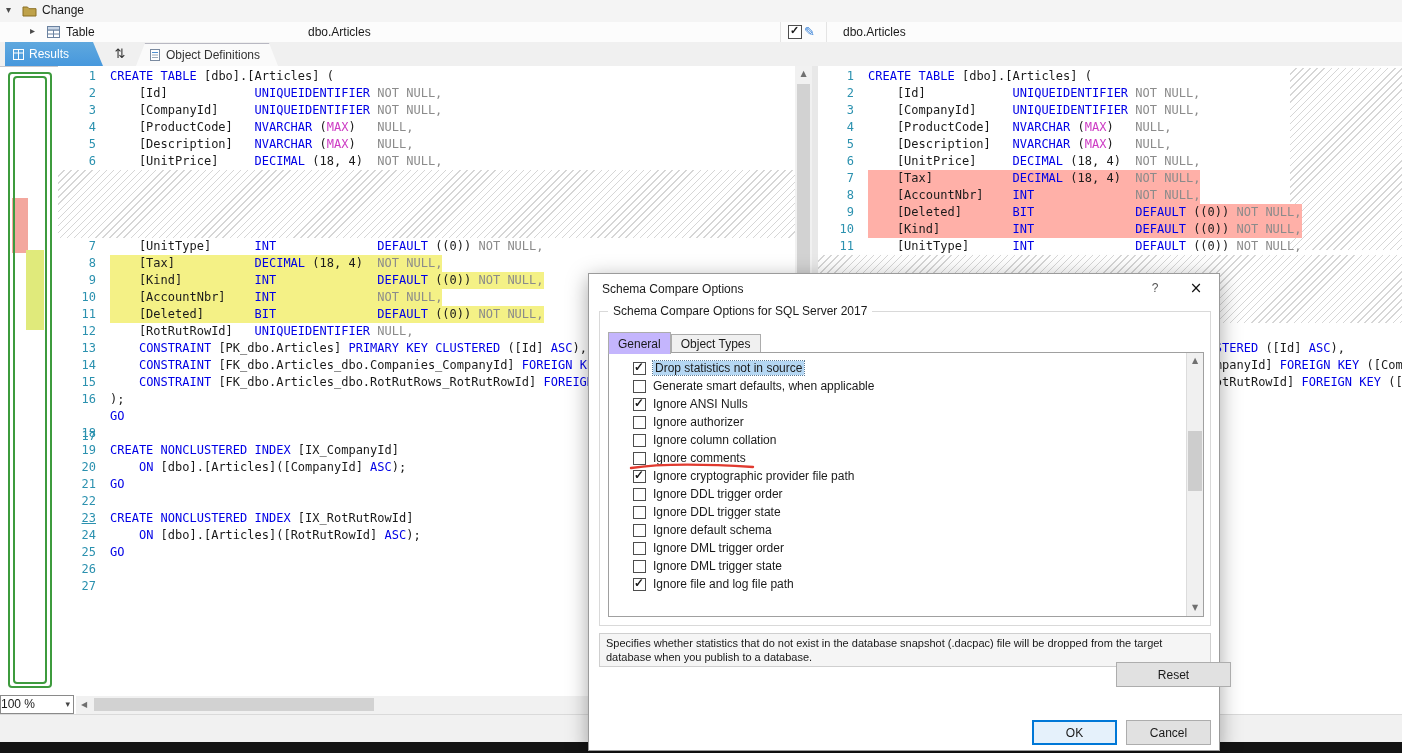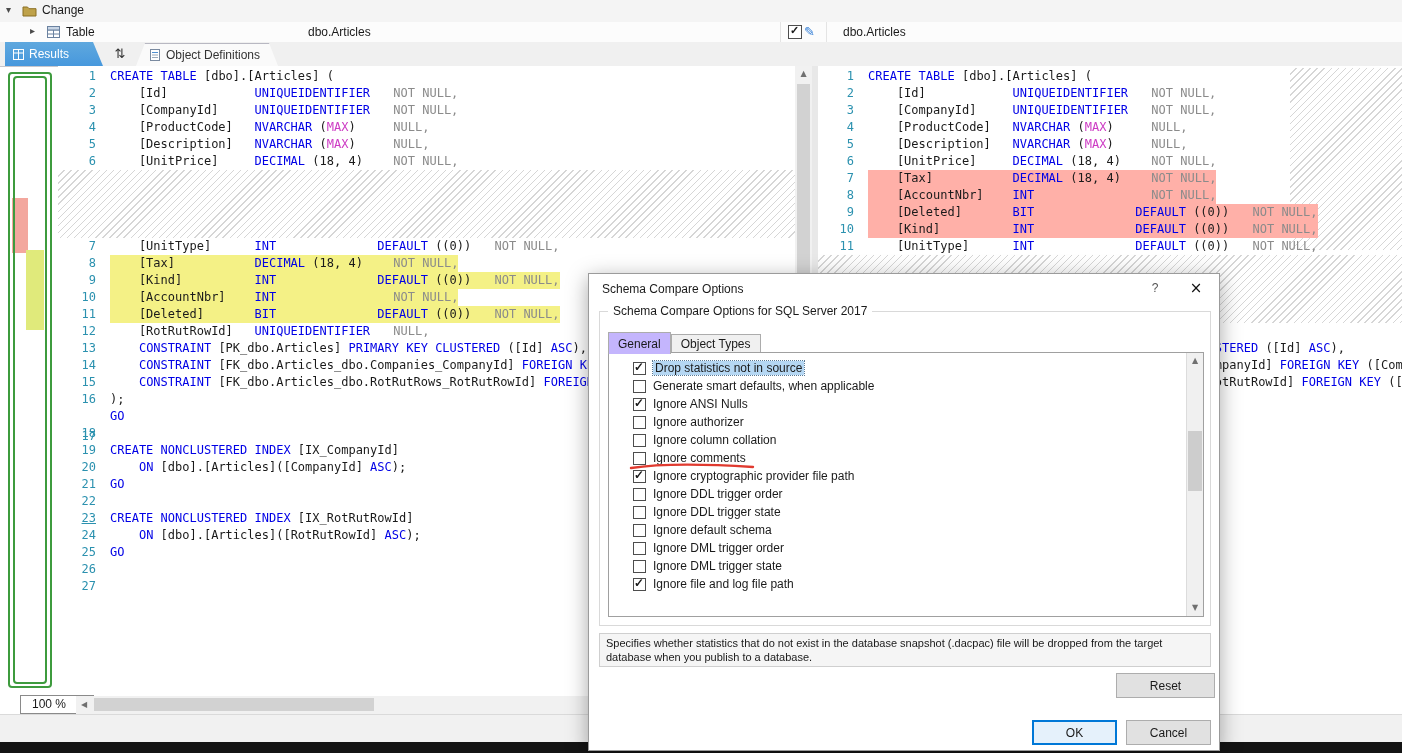--- a/index.html
+++ b/index.html
@@ -53,39 +53,39 @@
   .pane-right .codecol{left:50px;}
   .ln,.cl{position:absolute;height:17px;line-height:17px;white-space:pre;
           font-family:"DejaVu Sans Mono",monospace;font-size:12px;}
   .ln{right:4px;color:var(--lnum,#2b91af);}
   .cl{left:0;}
   .lw{display:inline-block;white-space:pre;}
   .hl-yellow{background:var(--hladd,#f4f186);}
   .hl-red{background:var(--hlrem,#ffb0a8);}
   .tok-k{color:var(--kw,#0000e6);}
   .tok-p{color:#1a1a1a;}
-  .tok-g{color:var(--gray,#8b8b8b);padding-left:16px;}
+  .tok-g{color:var(--gray,#8b8b8b);}
   .tok-m{color:var(--mag,#cd3bc4);}
   .hatch-band{position:absolute;left:0;right:0;z-index:0;
               background:repeating-linear-gradient(135deg,#fff 0 4px,#d6d6d6 4px 5px);}
   .tr-hatch{position:absolute;left:472px;top:2px;width:112px;height:182px;z-index:0;
             background:repeating-linear-gradient(135deg,#fff 0 4px,#d6d6d6 4px 5px);}
   .pane-div{position:absolute;left:812px;top:66px;width:6px;height:630px;background:#e8e8e8;}
 
   
   .vscroll{position:absolute;left:795px;top:66px;width:17px;height:630px;background:#f1f1f1;}
   .vthumb{position:absolute;left:2px;top:18px;width:13px;height:305px;background:#d2d2d2;}
   .sarrow{position:absolute;width:17px;height:16px;color:#707070;font-size:8px;text-align:center;line-height:16px;}
   .hscroll{position:absolute;left:76px;top:696px;width:719px;height:18px;background:#f1f1f1;}
   .harrow{position:absolute;top:0;width:16px;height:18px;color:#707070;font-size:8px;text-align:center;line-height:18px;}
   .hthumb{position:absolute;left:18px;top:2px;width:280px;height:13px;background:#d2d2d2;}
 
   
   .zoom{position:absolute;left:0;top:695px;width:74px;height:19px;background:#fff;
-        border:1px solid #8a8a8a;box-sizing:border-box;line-height:17px;padding-left:11px;margin-left:20px;}
+        border:1px solid #8a8a8a;box-sizing:border-box;line-height:17px;padding-left:0;}
   .zoom .arr{position:absolute;right:3px;top:0;font-size:9px;color:#444;}
   .statusbar{position:absolute;left:0;top:714px;width:1402px;height:28px;background:#f1f1f1;
              border-top:1px solid #dadada;line-height:26px;padding-left:9px;box-sizing:border-box;white-space:pre;}
   .edge-strip{position:absolute;left:0;top:742px;width:1402px;height:11px;background:#141414;z-index:5;}
 
   
   .dialog{position:absolute;left:588px;top:273px;width:632px;height:478px;background:#fff;
           border:1px solid #9b9b9b;box-sizing:border-box;z-index:40;
           box-shadow:0 5px 20px rgba(0,0,0,.35);}
   .dlg-title{position:absolute;left:0;top:0;right:0;height:30px;}
@@ -109,21 +109,21 @@
   .opt-list::after{content:"";position:absolute;left:24px;top:264px;width:13px;height:8px;
                    border:1px solid #555;border-bottom:none;background:#fff;box-sizing:border-box;}
   .red-underline{position:absolute;left:20px;z-index:3;}
   .opt-scroll{position:absolute;right:0;top:0;bottom:0;width:16px;background:#f0f0f0;border-left:1px solid #dcdcdc;}
   .opt-scroll .sarrow{width:16px;}
   .opt-thumb{position:absolute;left:1px;top:78px;width:14px;height:60px;background:#cdcdcd;}
   .desc{position:absolute;left:10px;top:359px;width:612px;height:34px;background:#f5f5f5;
         border:1px solid #cfcfcf;box-sizing:border-box;font-size:11px;line-height:14px;padding:2px 6px;}
   .btn{position:absolute;background:#e1e1e1;border:1px solid #adadad;font-family:"Liberation Sans",sans-serif;
        font-size:12px;color:#1a1a1a;}
-  .btn.reset{left:527px;top:399px;width:99px;height:25px;}
+  .btn.reset{left:527px;top:388px;width:115px;height:25px;}
   .btn.ok{left:443px;top:446px;width:85px;height:25px;background:#e5f1fb;border:2px solid #0078d7;}
   .btn.cancel{left:537px;top:446px;width:85px;height:25px;}
 </style>
 </head>
 <body>
 
 <div id="app">
 
   <div class="row-change">
     <span class="expander icon" style="left:6px;">▾</span>

